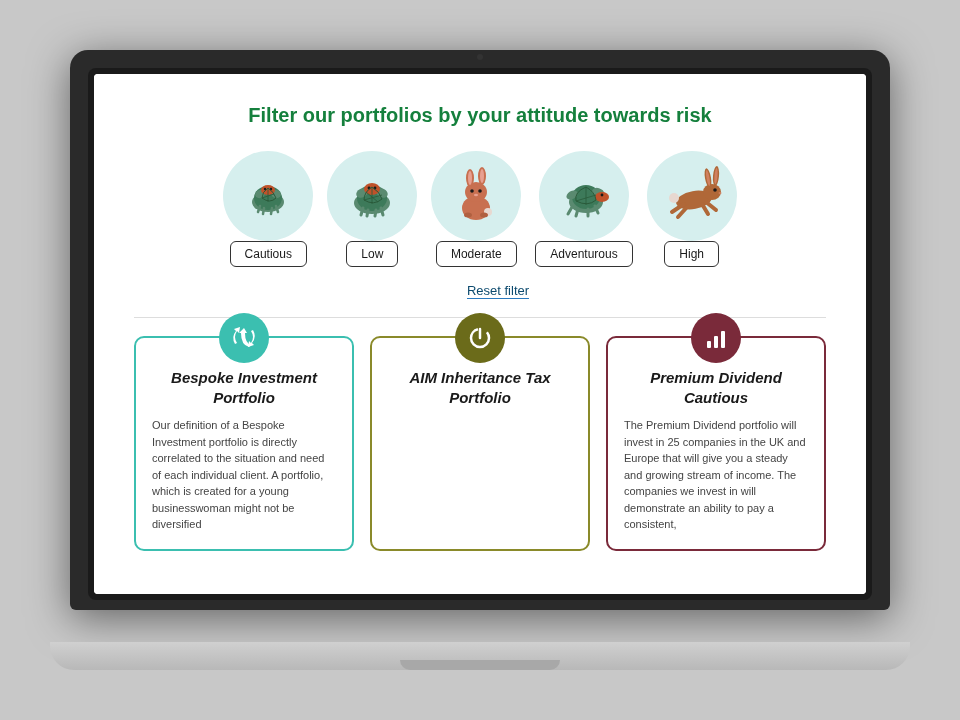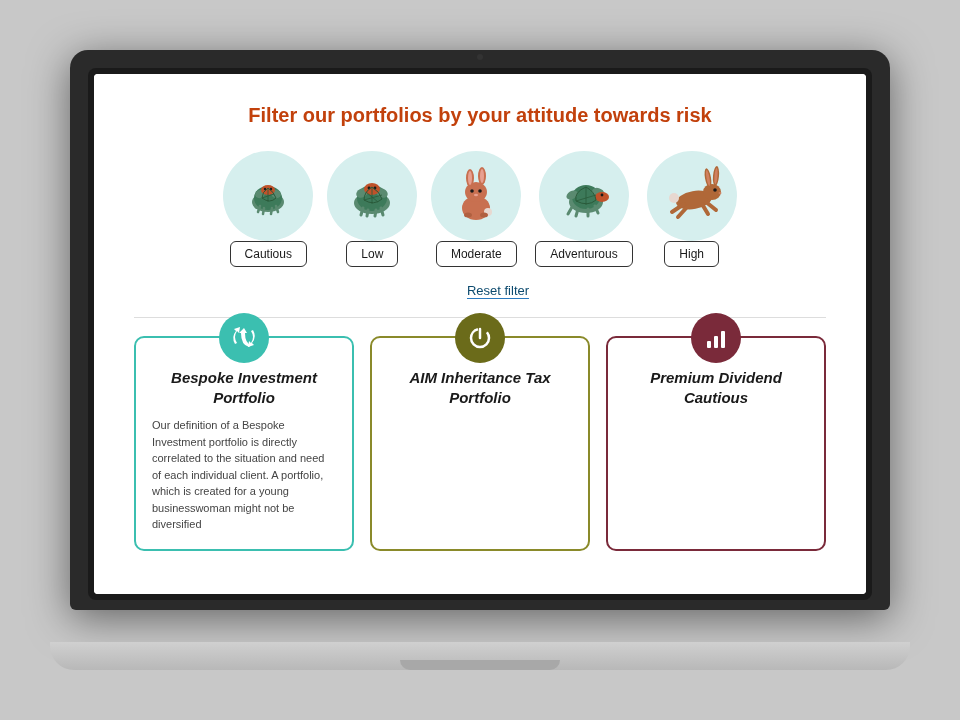--- a/index.html
+++ b/index.html
@@ -78,21 +78,21 @@
       padding: 30px 40px 20px;
       background: #fff;
       height: 100%;
       overflow: hidden;
     }
 
     .page-title {
       text-align: center;
       font-size: 20px;
       font-weight: 700;
-      color: #c2410c;
+      color: #15803d;
       margin-bottom: 24px;
     }
 
     .risk-filters {
       display: flex;
       justify-content: center;
       gap: 14px;
       margin-bottom: 14px;
     }
 
@@ -373,20 +373,21 @@
 
             <div class="portfolio-card card-premium">
               <div class="card-icon-circle icon-premium">
                 <svg viewBox="0 0 26 26">
                   <rect x="4" y="16" width="4" height="7" fill="#fff" rx="1"></rect>
                   <rect x="11" y="11" width="4" height="12" fill="#fff" rx="1"></rect>
                   <rect x="18" y="6" width="4" height="17" fill="#fff" rx="1"></rect>
                 </svg>
               </div>
               <h3 class="card-title">Premium Dividend Cautious</h3>
+              <p class="card-desc">The Premium Dividend portfolio will invest in 25 companies in the UK and Europe that will give you a steady and growing stream of income. The companies we invest in will demonstrate an ability to pay a consistent,</p>
             </div>
 
           </div>
 
         </div>
       </div>
     </div>
   </div>
   <div class="laptop-base"></div>
 </div>

